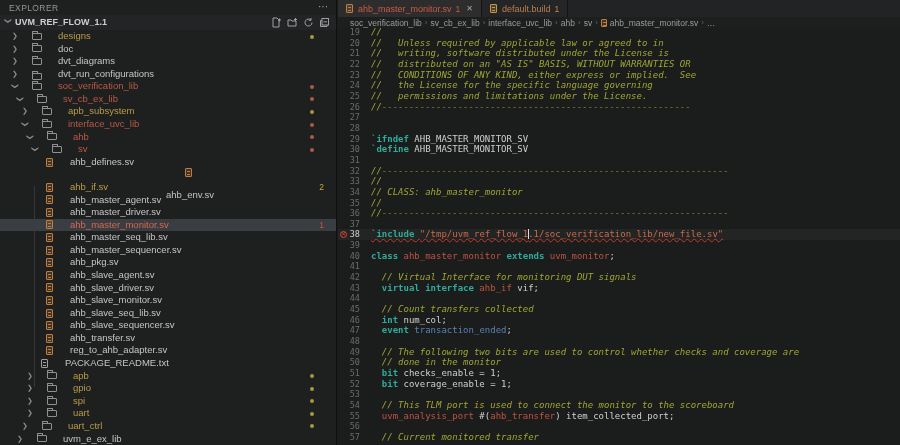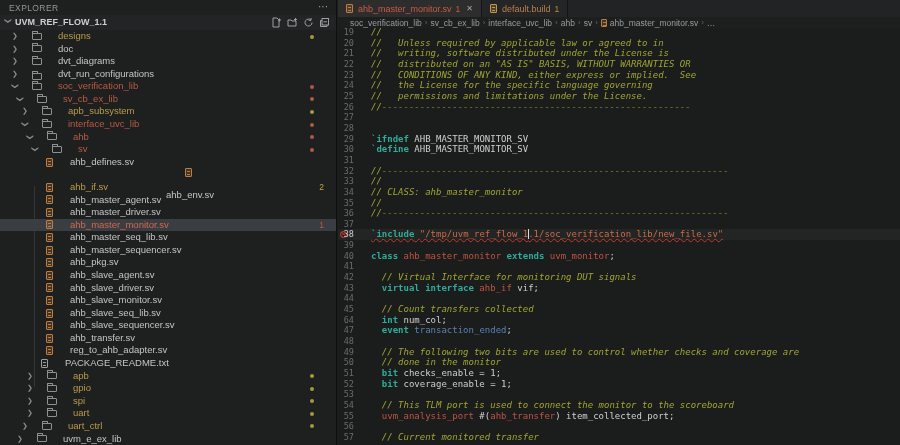--- a/index.html
+++ b/index.html
@@ -51,21 +51,21 @@
   .tab .file-ico { margin:0 1px 0 0; }
   .tab .file-ico.build { border-color:#c79544; background:rgba(199,149,68,.25); }
   .tab .file-ico.build::before,.tab .file-ico.build::after { background:#c79544; }
   #breadcrumbs { position:absolute; left:0; top:17px; width:100%; height:11px; background:#1d1e1e; z-index:3; display:flex; align-items:center; padding-left:12px; font-size:8.5px; color:#9b9b9b; white-space:nowrap; }
   #breadcrumbs .bc { cursor:pointer; }
   #breadcrumbs .sep { color:#646464; margin:0 3px; font-size:8px; }
   #breadcrumbs .file-ico { width:6px; height:8px; margin:0 3px 0 0; }
   #code { position:absolute; left:0; top:27px; width:100%; height:418px; overflow:hidden; font-family:"DejaVu Sans Mono", monospace; font-size:9px; }
   .cl { position:relative; height:10.66px; line-height:10.66px; white-space:pre; }
   .cl.cur-line { background:rgba(255,255,255,.035); }
-  .cl .ln { position:absolute; left:0; width:16px; text-align:right; color:#6b6b6b; font-size:8.5px; }
+  .cl .ln { position:absolute; left:6px; width:16px; text-align:right; color:#6b6b6b; font-size:8.5px; }
   .cl.cur-line .ln { color:#cfcfcf; }
   .cl .ct { position:absolute; left:33px; top:0; }
   .cm { color:#a0a532; font-style:italic; }
   .kw { color:#30ab99; font-weight:bold; }
   .ty { color:#c05440; }
   .pl { color:#cfcfcf; }
   .ev { color:#5b80b4; }
   .str { color:#c96a4a; }
   .wavy { text-decoration:underline; text-decoration-style:wavy; text-decoration-color:#c23b2b; text-decoration-thickness:1px; text-underline-offset:1px; }
   .cursor { display:inline-block; width:0; position:relative; }
@@ -398,21 +398,21 @@
         <div class="cl"><span class="ln">36</span><span class="ct"><span class="cm">//----------------------------------------------------------------</span></span></div>
         <div class="cl"><span class="ln">37</span><span class="ct"></span></div>
         <div class="cl cur-line"><span class="err-ico">✕</span><span class="ln">38</span><span class="ct wavy"><span class="kw">`include</span><span class="pl"> </span><span class="str">"/tmp/uvm_ref_flow_1</span><span class="cursor"></span><span class="str">.1/soc_verification_lib/new_file.sv"</span></span></div>
         <div class="cl"><span class="ln">39</span><span class="ct"></span></div>
         <div class="cl"><span class="ln">40</span><span class="ct"><span class="kw">class</span><span class="ty"> ahb_master_monitor</span><span class="kw"> extends</span><span class="ty"> uvm_monitor</span><span class="pl">;</span></span></div>
         <div class="cl"><span class="ln">41</span><span class="ct"></span></div>
         <div class="cl"><span class="ln">42</span><span class="ct"><span class="cm">  // Virtual Interface for monitoring DUT signals</span></span></div>
         <div class="cl"><span class="ln">43</span><span class="ct"><span class="kw">  virtual interface</span><span class="ty"> ahb_if</span><span class="pl"> vif;</span></span></div>
         <div class="cl"><span class="ln">44</span><span class="ct"></span></div>
         <div class="cl"><span class="ln">45</span><span class="ct"><span class="cm">  // Count transfers collected</span></span></div>
-        <div class="cl"><span class="ln">64</span><span class="ct"><span class="kw">  int</span><span class="pl"> num_col;</span></span></div>
+        <div class="cl"><span class="ln">46</span><span class="ct"><span class="kw">  int</span><span class="pl"> num_col;</span></span></div>
         <div class="cl"><span class="ln">47</span><span class="ct"><span class="kw">  event</span><span class="ev"> transaction_ended</span><span class="pl">;</span></span></div>
         <div class="cl"><span class="ln">48</span><span class="ct"></span></div>
         <div class="cl"><span class="ln">49</span><span class="ct"><span class="cm">  // The following two bits are used to control whether checks and coverage are</span></span></div>
         <div class="cl"><span class="ln">50</span><span class="ct"><span class="cm">  // done in the monitor</span></span></div>
         <div class="cl"><span class="ln">51</span><span class="ct"><span class="kw">  bit</span><span class="pl"> checks_enable = 1;</span></span></div>
         <div class="cl"><span class="ln">52</span><span class="ct"><span class="kw">  bit</span><span class="pl"> coverage_enable = 1;</span></span></div>
         <div class="cl"><span class="ln">53</span><span class="ct"></span></div>
         <div class="cl"><span class="ln">54</span><span class="ct"><span class="cm">  // This TLM port is used to connect the monitor to the scoreboard</span></span></div>
         <div class="cl"><span class="ln">55</span><span class="ct"><span class="ty">  uvm_analysis_port</span><span class="pl"> #(</span><span class="ty">ahb_transfer</span><span class="pl">) item_collected_port;</span></span></div>
         <div class="cl"><span class="ln">56</span><span class="ct"></span></div>

